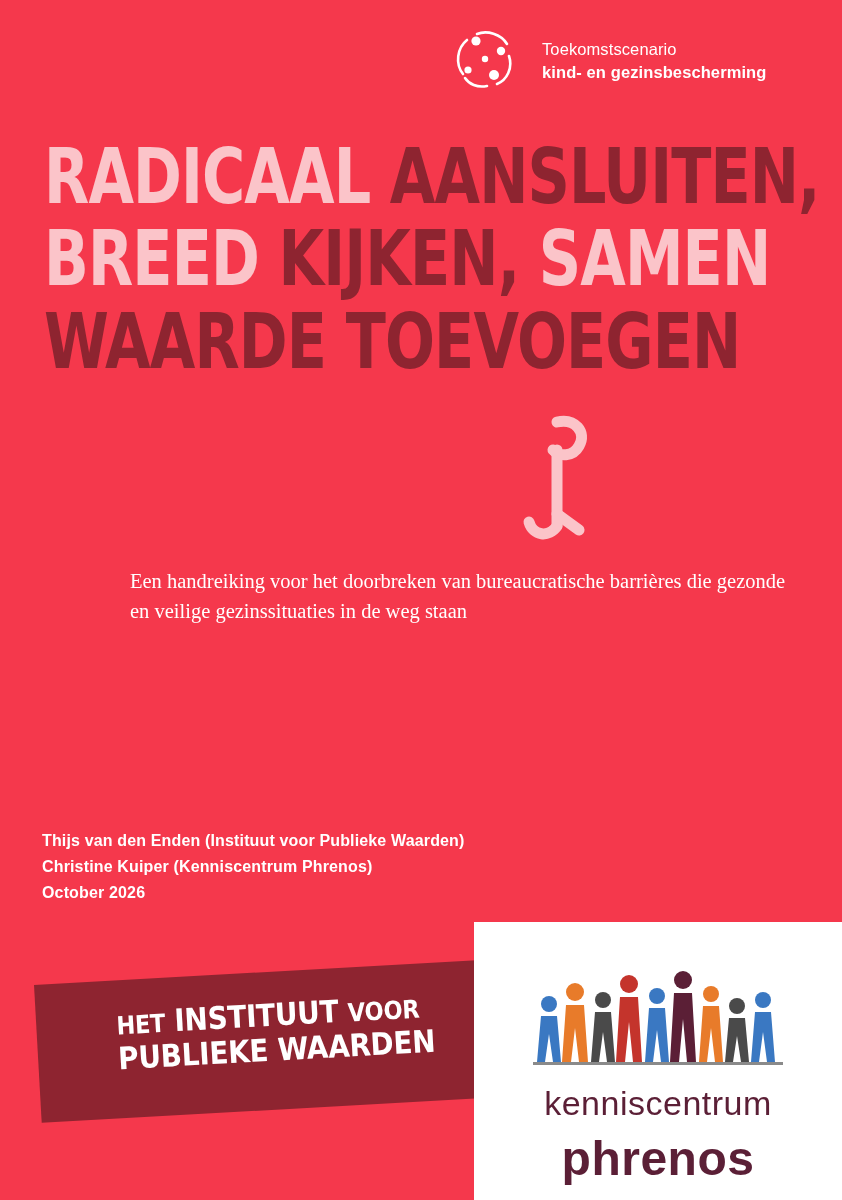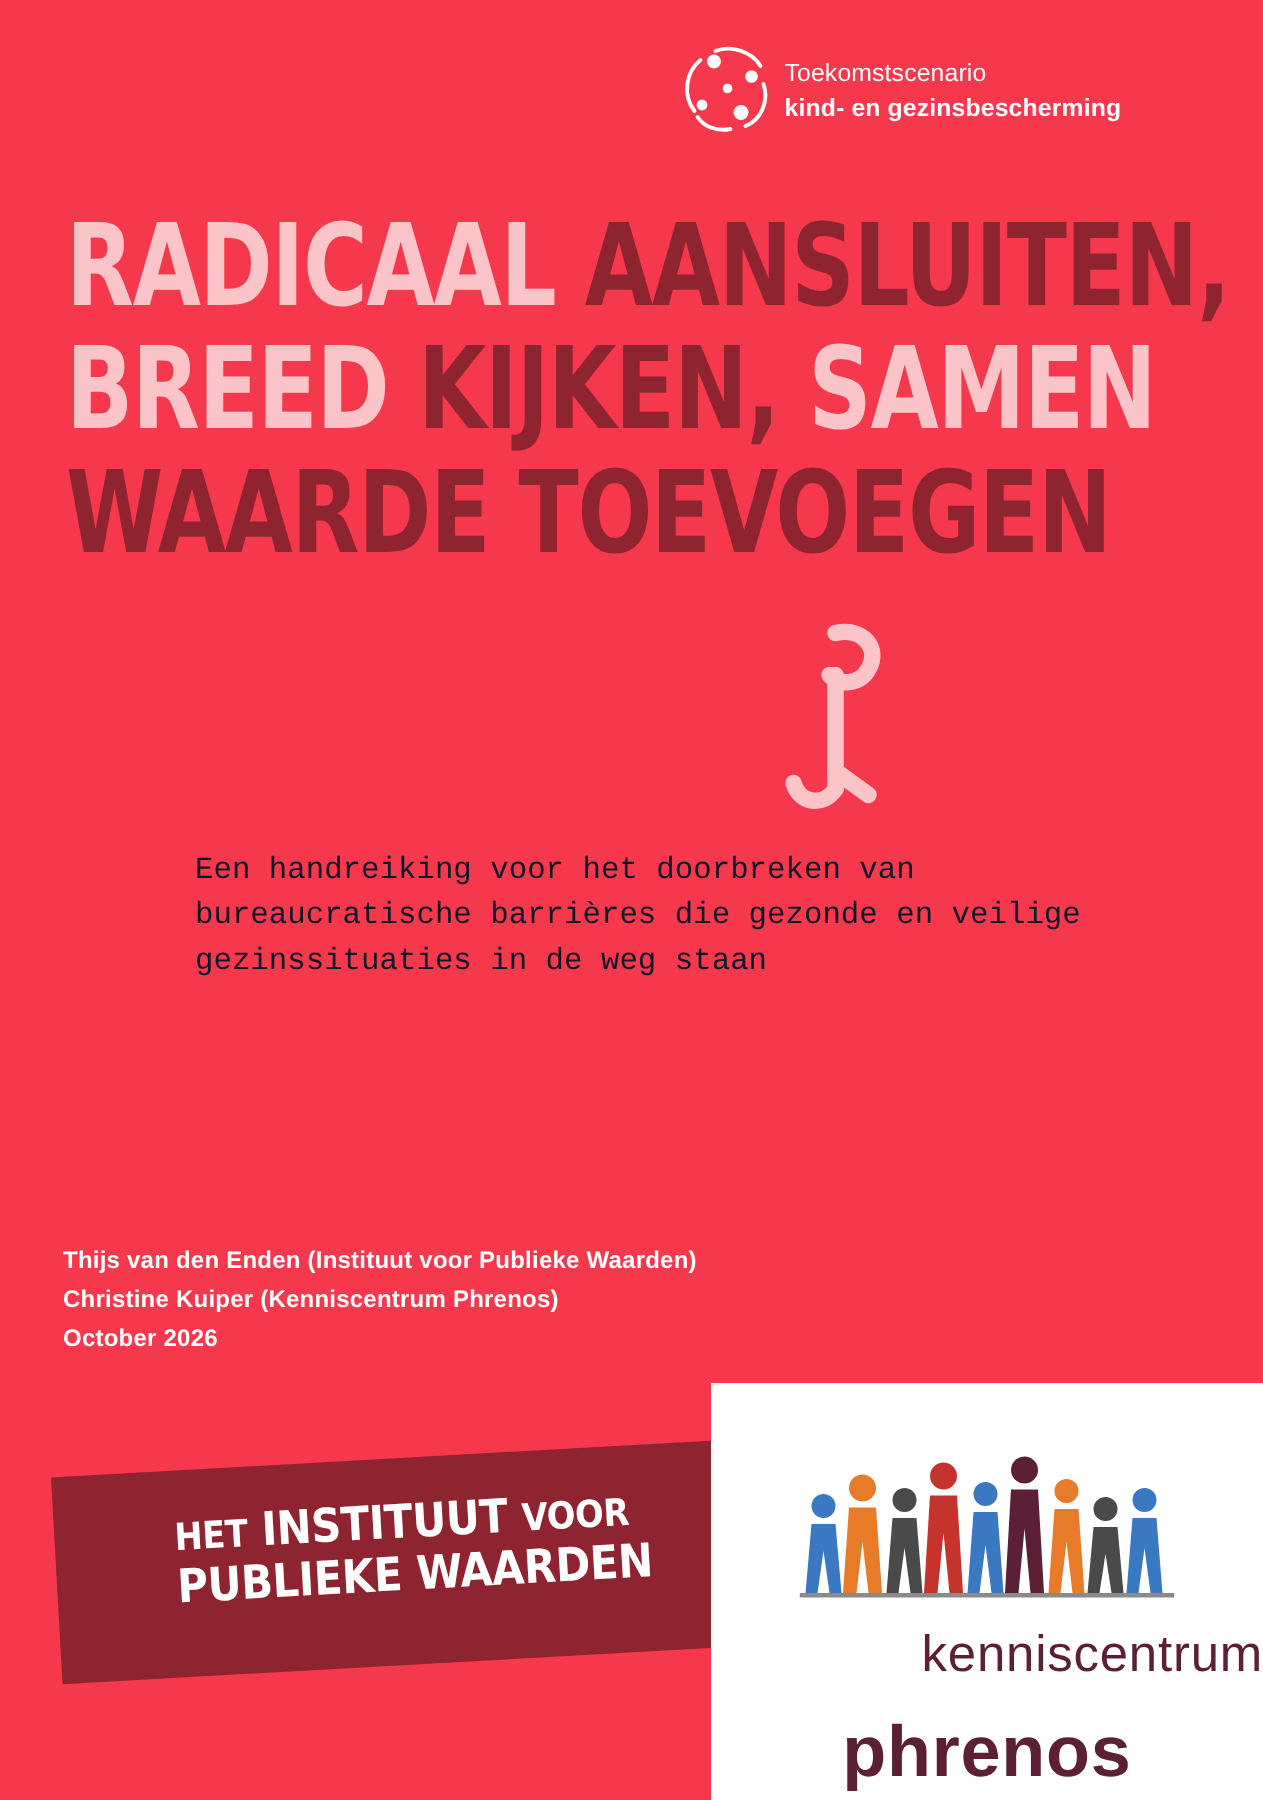--- a/index.html
+++ b/index.html
@@ -22,21 +22,21 @@
     overflow: hidden;
   }
 
   
   .brand {
     position: absolute;
     top: 26px;
     left: 447px;
     display: flex;
     align-items: center;
-    gap: 0;
+    gap: 19px;
   }
   .brand-mark {
     width: 76px;
     height: 70px;
     flex: none;
   }
   .brand-text {
     color: #ffffff;
     line-height: 1.38;
   }
@@ -81,24 +81,24 @@
     width: 100px;
     height: 150px;
   }
 
   
   .subtitle {
     position: absolute;
     left: 130px;
     top: 566px;
     width: 660px;
-    color: #0f172a;
+    color: #ffffff;
     font-size: 20.5px;
     line-height: 1.48;
-    font-family: Liberation Mono, monospace;
+    font-family: Liberation Serif, serif;
   }
 
   
   .authors {
     position: absolute;
     left: 42px;
     top: 828px;
     color: #ffffff;
     font-size: 16px;
     line-height: 1.62;
@@ -156,28 +156,27 @@
     right: 0;
     top: 162px;
     text-align: center;
     color: #5b1f36;
     font-family: "Liberation Sans", sans-serif;
   }
   .phrenos-name .ken {
     font-size: 34px;
     letter-spacing: 0.5px;
     display: block;
-    text-align: right;
   }
   .phrenos-name .phr {
     font-size: 48px;
     font-weight: 700;
     letter-spacing: 0.5px;
     display: block;
-    margin-top: 18px;
+    margin-top: 8px;
   }
 </style>
 </head>
 <body>
 
 <div class="page">
 
   <div class="brand">
     <span class="brand-mark">
       <svg viewBox="0 0 76 70" width="76" height="70" aria-hidden="true">

